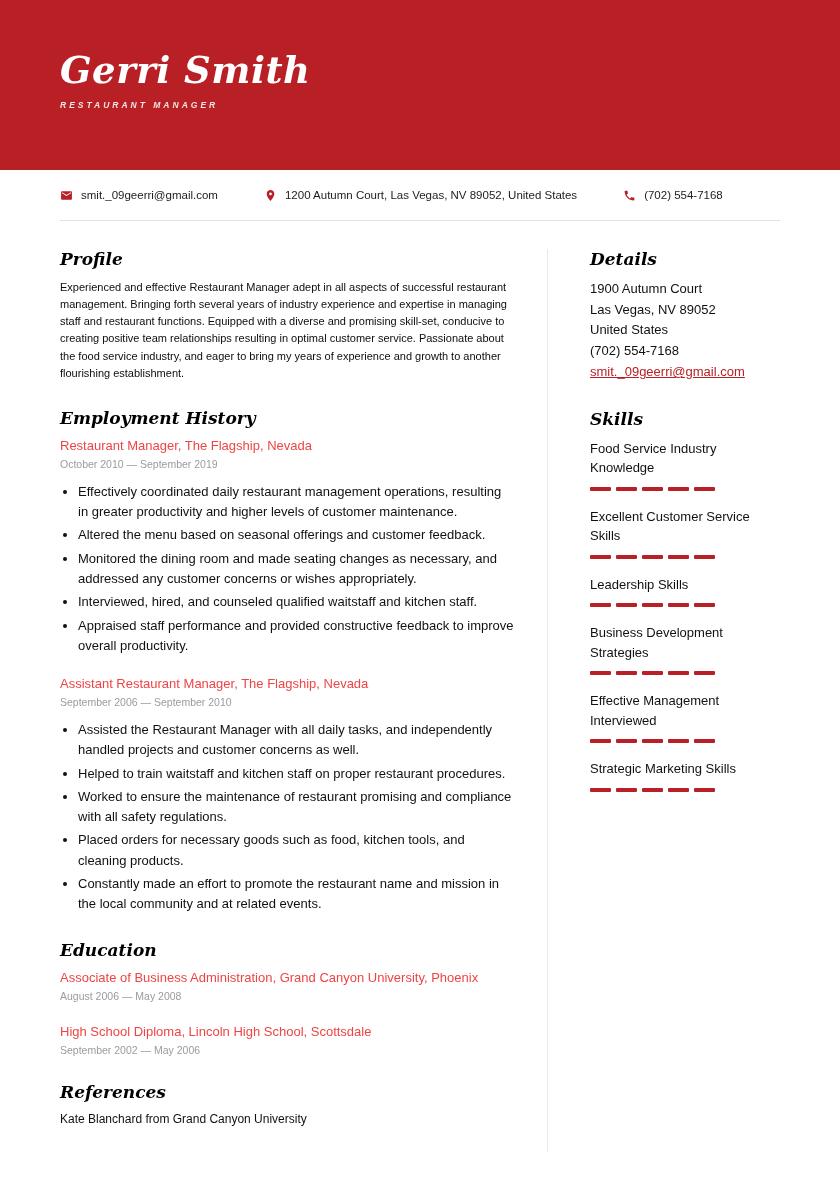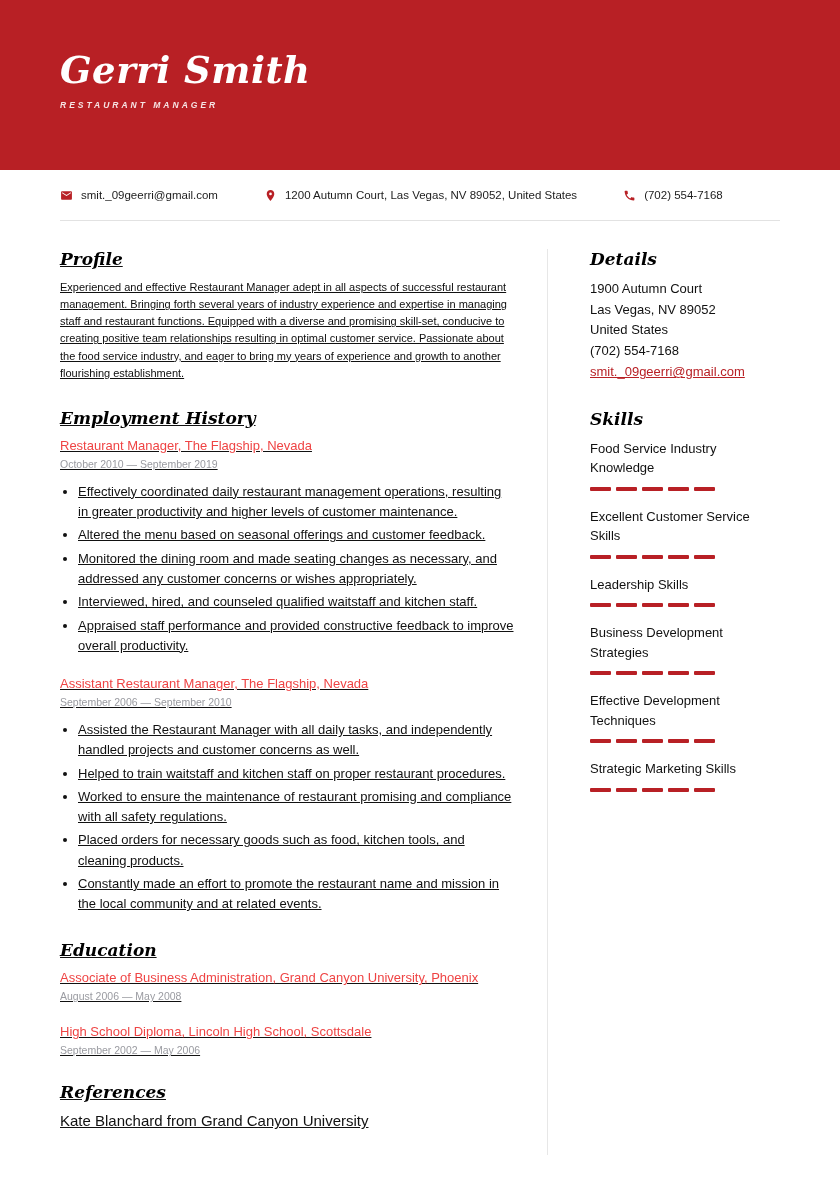--- a/index.html
+++ b/index.html
@@ -30,28 +30,28 @@
   .contact-item svg { flex:0 0 auto; }
   .rule { border-bottom:1px solid var(--rule); margin:0 60px; }
   
   .content { display:flex; padding:28px 60px 0; min-height:905px; }
   .left  { width:487px; padding-right:33px; }
   .right { flex:1; border-left:1px solid #e7e7e7; padding-left:42px; }
   h2 {
     font-family:"DejaVu Serif", serif; font-style:italic; font-weight:bold;
     font-size:17px; margin-bottom:10px; color:#000;
   }
-  .section { margin-bottom:26px;text-decoration:underline; }
+  .section { margin-bottom:26px; }
   .body-text { font-size:11px; line-height:1.56; color:#0d0d0d; }
   .entry-title { font-size:13px; color:#ef4444; margin-bottom:5px; }
   .entry-dates { font-size:10.5px; color:var(--date); margin-bottom:12px; }
   ul.bullets { margin:0 0 20px 0; padding-left:18px; }
   ul.bullets li { font-size:13px; line-height:1.56; margin-bottom:3px; }
   .edu-item { margin-bottom:22px; }
-  .ref-name { font-size:15px; margin-bottom:6px; }
+  .ref-name { font-size:12px; margin-bottom:6px; }
   
   .side-section { margin-bottom:26px; }
   .detail-line { font-size:13px; line-height:1.58; }
   a.email-link { color:var(--accent); font-size:13px; line-height:1.58; text-decoration:underline; display:inline-block; margin-top:1px; }
   .skill { margin-bottom:16px; }
   .skill-label { font-size:13px; line-height:1.5; margin-bottom:8px; }
   .skill-bar { line-height:0; }
   .dash { display:inline-block; width:21px; height:4px; background:var(--accent); margin-right:5px; border-radius:1px; }
   .dash:last-child { margin-right:0; }
 </style>
@@ -173,21 +173,21 @@
           <div class="skill-label">Leadership Skills</div>
           <div class="skill-bar"><span class="dash"></span><span class="dash"></span><span class="dash"></span><span class="dash"></span><span class="dash"></span></div>
         </div>
 
         <div class="skill">
           <div class="skill-label">Business Development Strategies</div>
           <div class="skill-bar"><span class="dash"></span><span class="dash"></span><span class="dash"></span><span class="dash"></span><span class="dash"></span></div>
         </div>
 
         <div class="skill">
-          <div class="skill-label">Effective Development Techniques</div>
+          <div class="skill-label">Effective Management Interviewed</div>
           <div class="skill-bar"><span class="dash"></span><span class="dash"></span><span class="dash"></span><span class="dash"></span><span class="dash"></span></div>
         </div>
 
         <div class="skill">
           <div class="skill-label">Strategic Marketing Skills</div>
           <div class="skill-bar"><span class="dash"></span><span class="dash"></span><span class="dash"></span><span class="dash"></span><span class="dash"></span></div>
         </div>
 
       </section>
 

